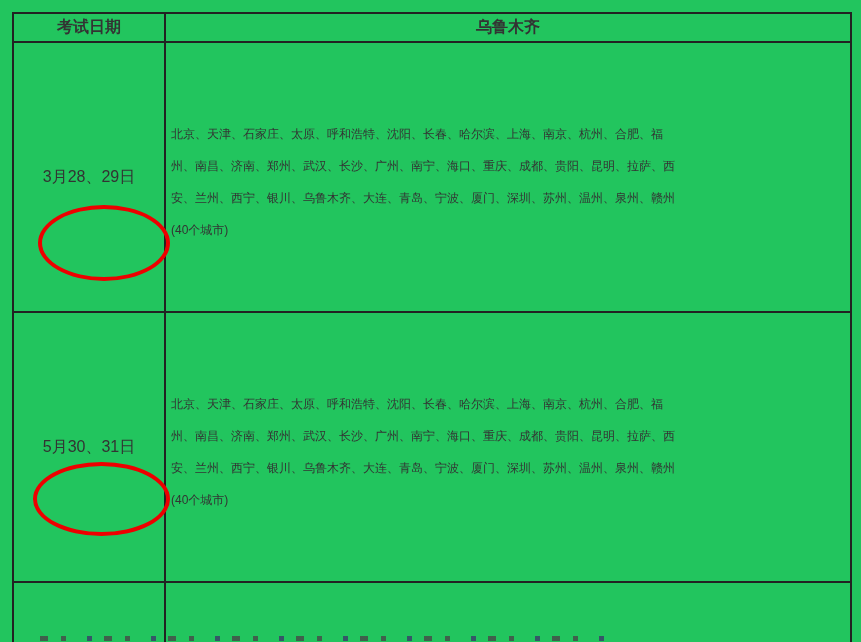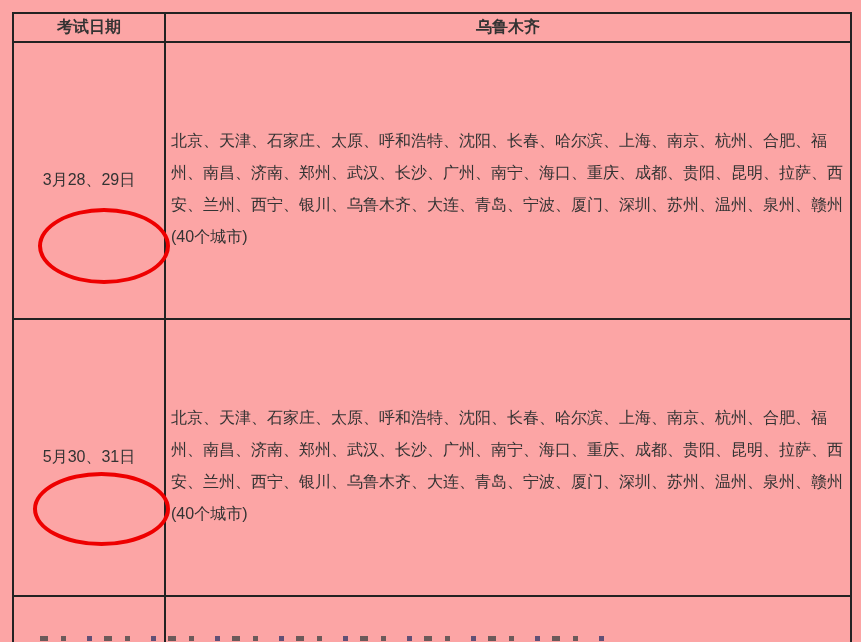--- a/index.html
+++ b/index.html
@@ -5,21 +5,21 @@
   html, body {
     margin: 0;
     padding: 0;
     background: #ffffff;
     font-family: "Liberation Sans", sans-serif;
   }
   .page {
     position: relative;
     width: 861px;
     height: 642px;
-    background: #fca5a5;
+    background: #22c55e;
     overflow: hidden;
   }
   table.exam {
     position: absolute;
     left: 12px;
     top: 12px;
     width: 838px;
     border-collapse: collapse;
     table-layout: fixed;
   }
@@ -63,22 +63,22 @@
     position: absolute;
     border: 4px solid #ee0000;
     border-radius: 50%;
     box-sizing: border-box;
     pointer-events: none;
   }
   .e-r1 { left: 16px; top: 38px; width: 132px; height: 76px; }
   .e-r2 { left: 11px; top: 25px; width: 137px; height: 74px; }
   td.loc-cell {
     vertical-align: middle;
-    padding: 18px 4px 1px 5px;
-    font-size: 16px;
+    padding: 11px 4px 1px 5px;
+    font-size: 12px;
     line-height: 32px;
     color: #333333;
     white-space: pre-wrap;
     word-break: break-all;
   }
   .clipped-note {
     position: absolute;
     left: 40px;
     top: 636px;
     width: 572px;

